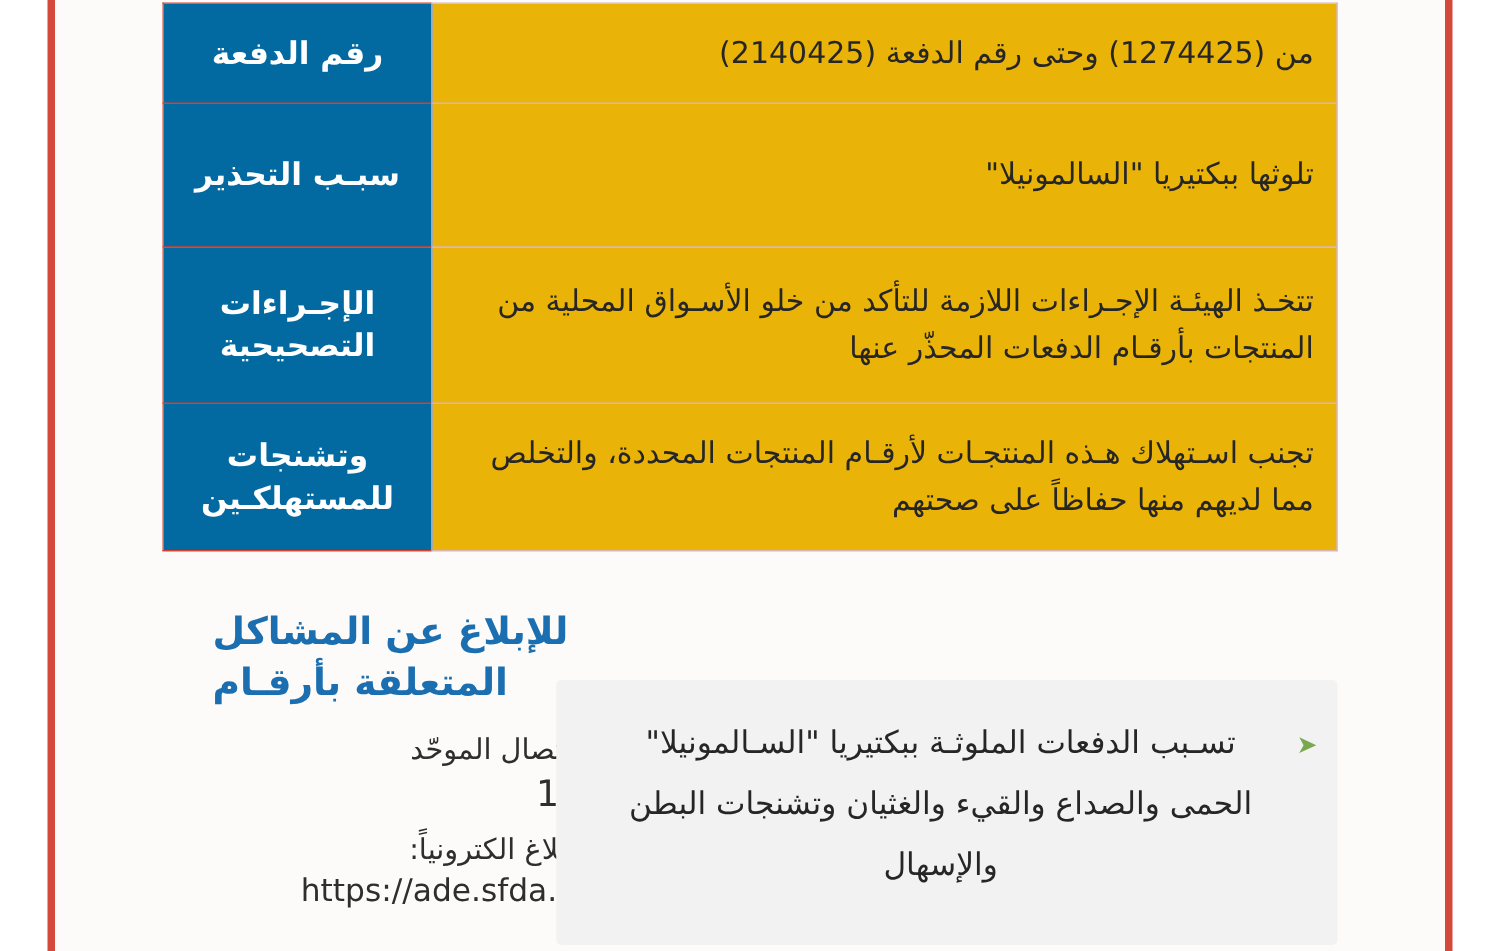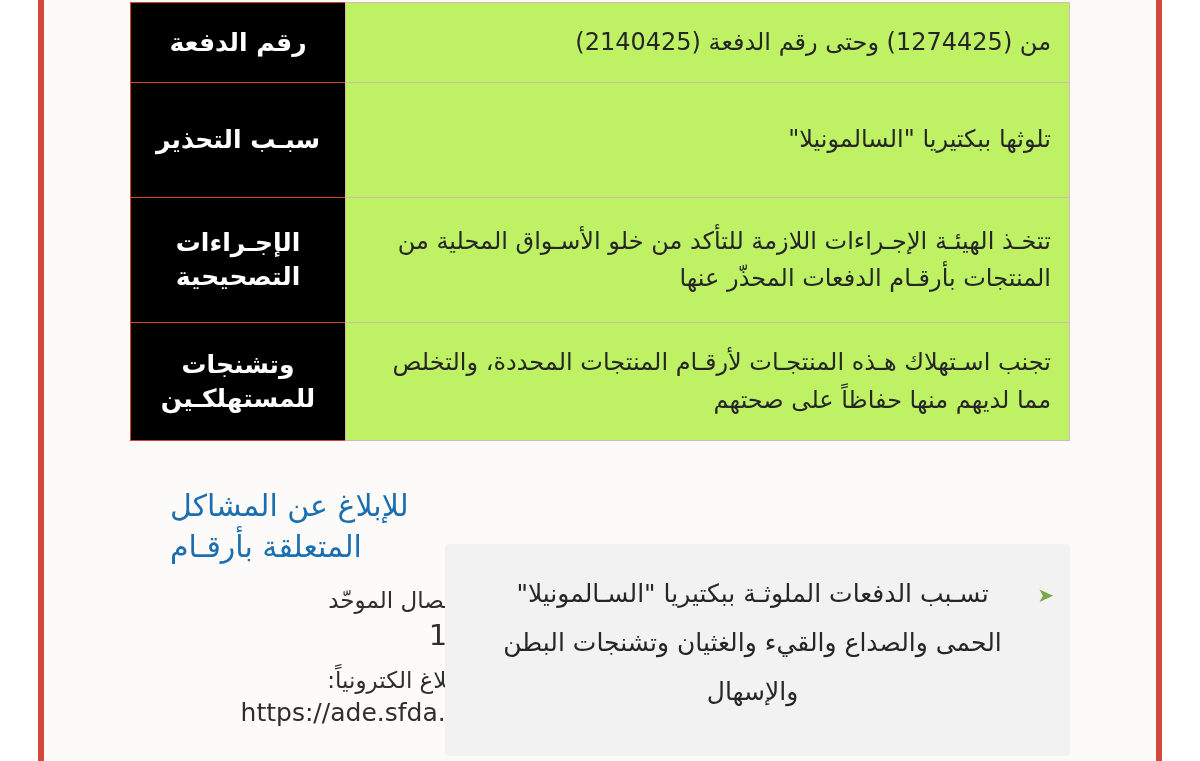--- a/index.html
+++ b/index.html
@@ -47,31 +47,31 @@
     table-layout: fixed;
   }
   .info-table td {
     border: 1px solid #d8b8b4;
     vertical-align: middle;
     padding: 10px 18px;
     box-sizing: border-box;
   }
   .info-table td.label {
     width: 215px;
-    background: #000000;
+    background: #0369a1;
     color: #ffffff;
     text-align: center;
     font-size: 25px;
     font-weight: bold;
     line-height: 1.35;
     letter-spacing: 1px;
     border-color: #d5412f;
   }
   .info-table td.value {
-    background: #bef264;
+    background: #eab308;
     color: #262626;
     text-align: right;
     font-size: 24px;
     line-height: 1.55;
     direction: rtl;
   }
   .row-batch td { height: 80px; }
   .row-reason td { height: 115px; }
   .row-actions td { height: 125px; margin-left: 24px; }
   .row-advice td { height: 118px; }
@@ -89,21 +89,21 @@
   .report-block {
     position: absolute;
     left: 60px;
     top: 0;
     width: 420px;
     text-align: left;
     direction: rtl;
   }
   .report-title {
     color: #1b6fb0;
-    font-weight: normal;
+    font-weight: bold;
     font-size: 30px;
     line-height: 1.35;
     text-align: left;
     margin-bottom: 18px;
   }
   .report-title .l2 { display: block; }
 
   .contact-row {
     display: flex;
     align-items: center;

